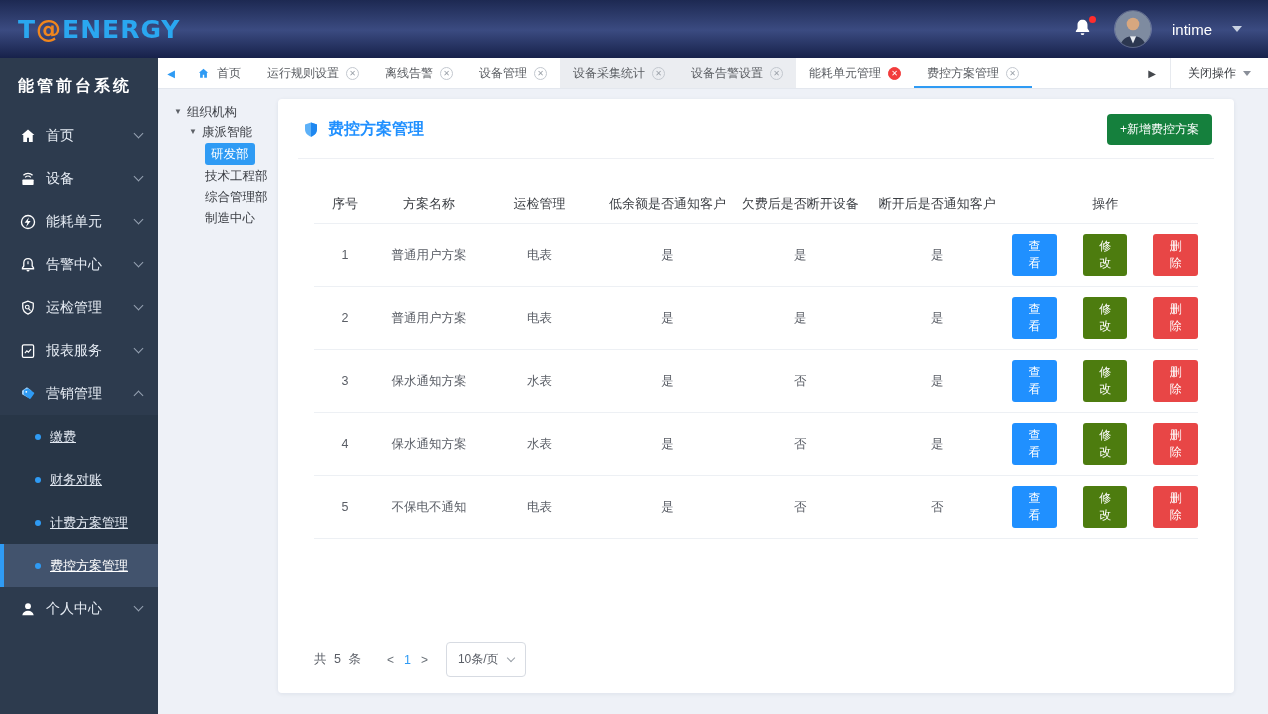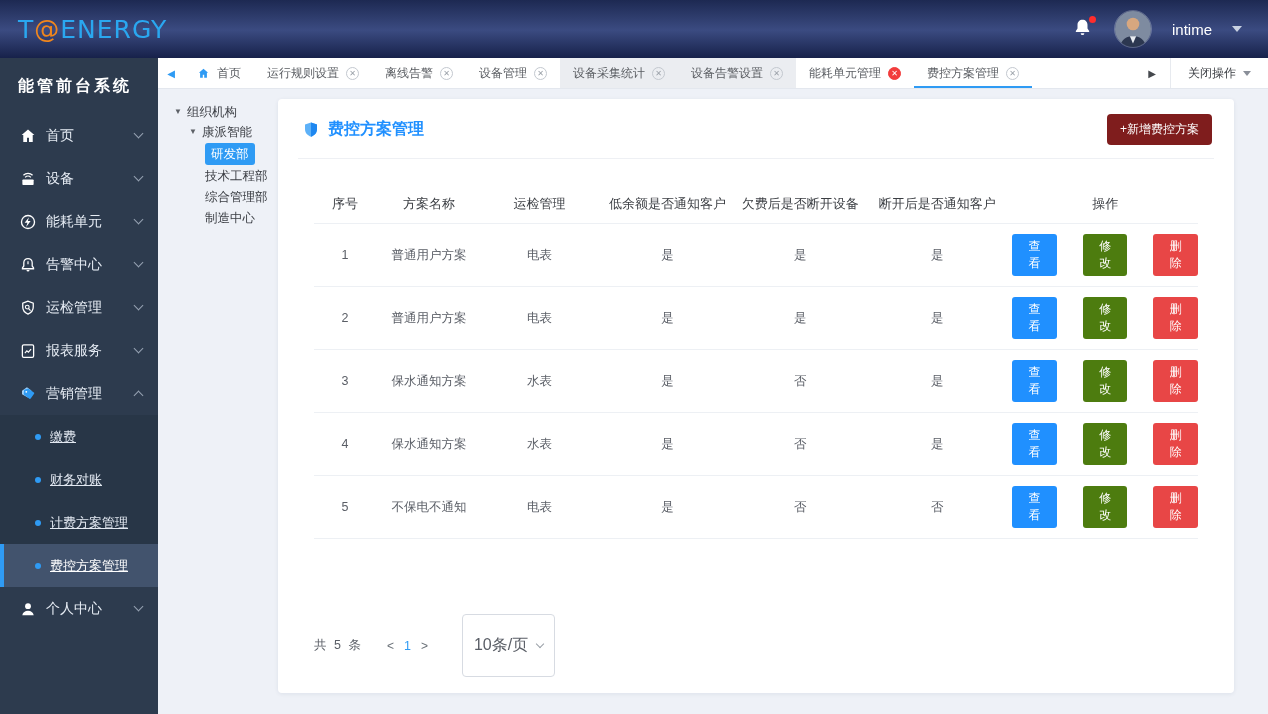--- a/index.html
+++ b/index.html
@@ -2,21 +2,21 @@
 <html><head>
 <meta charset="utf-8">
 <style>
   * { margin:0; padding:0; box-sizing:border-box; }
   html,body { width:1268px; height:714px; overflow:hidden; }
   body { font-family:"Liberation Sans","DejaVu Sans",sans-serif; background:#eef1f7; }
 
   
   .topbar { height:58px; display:flex; align-items:center; justify-content:space-between;
     background:linear-gradient(180deg,#1d2952 0%, #3b4b81 52%, #17214a 100%); padding:0 26px 0 18px; }
-  .logo { font-size:25px; font-weight:400; letter-spacing:1px; color:#2aa7f0; font-family:"DejaVu Sans",sans-serif; }
+  .logo { font-size:25px; font-weight:700; letter-spacing:1px; color:#2aa7f0; font-family:"DejaVu Sans",sans-serif; }
   .logo .at { color:#f0861d; }
   .topbar-right { display:flex; align-items:center; gap:20px; }
   .bell-wrap { position:relative; width:22px; height:24px; cursor:pointer; }
   .bell-wrap svg { width:21px; height:21px; fill:#fff; }
   .bell-dot { position:absolute; top:-1px; right:-2px; width:7px; height:7px; border-radius:50%; background:#ff2d2d; }
   .avatar { width:38px; height:38px; border-radius:50%; overflow:hidden; border:1px solid rgba(255,255,255,.25); cursor:pointer; }
   .avatar svg { width:100%; height:100%; display:block; }
   .username { color:#fff; font-size:15px; }
   .caret-down { width:0; height:0; border-left:5px solid transparent; border-right:5px solid transparent;
     border-top:6px solid #c9d2e2; cursor:pointer; }
@@ -74,37 +74,37 @@
   .tree-leaf { padding-left:31px; margin-top:1px; }
   .tree-chip { background:#2f9bf4; color:#fff; padding:1px 6px; border-radius:3px; }
 
   
   .card { flex:1; min-width:0; height:594px; background:#fff; border-radius:4px;
     box-shadow:0 1px 4px rgba(31,56,88,.08); display:flex; flex-direction:column; }
   .card-header { margin:0 20px; padding:15px 2px 13px 4px; border-bottom:1px solid #eef0f4;
     display:flex; align-items:center; justify-content:space-between; }
   .card-title { display:flex; align-items:center; gap:8px; font-size:16px; font-weight:bold; color:#2090ff; }
   .card-title svg { width:18px; height:19px; }
-  .add-btn { background:#7f1d1d; color:#fff; border:none; font-size:12px; padding:7px 13px;
+  .add-btn { background:#15803d; color:#fff; border:none; font-size:12px; padding:7px 13px;
     border-radius:4px; cursor:pointer; font-family:inherit; }
 
   .table-wrap { margin:26px 36px 0; }
   table { width:100%; border-collapse:collapse; font-size:12.5px; color:#5a5e66; table-layout:fixed; }
   th { font-weight:normal; color:#3b3e43; font-size:13px; }
   th, td { text-align:center; padding:10px 0; border-bottom:1px solid #edf0f4; }
   .actions { display:flex; justify-content:center; gap:26px; }
   .btn { border:none; color:#fff; font-size:12px; padding:4px 11px; border-radius:3px; cursor:pointer; font-family:inherit; }
   .btn-view { background:#2090ff; } .btn-edit { background:#4d7c0f; } .btn-del { background:#e84646; }
 
   .pagination { margin:auto 36px 16px; display:flex; align-items:center; font-size:12.5px; color:#5a5e66; padding-top:18px; }
   .pg-total { letter-spacing:2px; margin-right:18px; }
   .pg-arrow { color:#697077; font-size:12px; padding:0 6px; cursor:pointer; }
   .pg-num { color:#2f9bf4; padding:0 4px; cursor:pointer; }
-  .page-size { margin-left:28px; border:1px solid #d7dbe2; border-radius:4px; padding:20px 11px;
-    display:flex; align-items:center; gap:9px; font-size:16px; color:#5a5e66; cursor:pointer; }
+  .page-size { margin-left:12px; border:1px solid #d7dbe2; border-radius:4px; padding:8px 11px;
+    display:flex; align-items:center; gap:9px; font-size:12px; color:#5a5e66; cursor:pointer; }
   .sel-caret { width:6px; height:6px; border-right:1.5px solid #9aa0a8; border-bottom:1.5px solid #9aa0a8;
     transform:rotate(45deg); margin-top:-3px; }
 </style>
 </head>
 <body>
 
 <div class="topbar">
   <div class="logo"><span>T</span><span class="at">@</span><span>ENERGY</span></div>
   <div class="topbar-right">
     <div class="bell-wrap">

